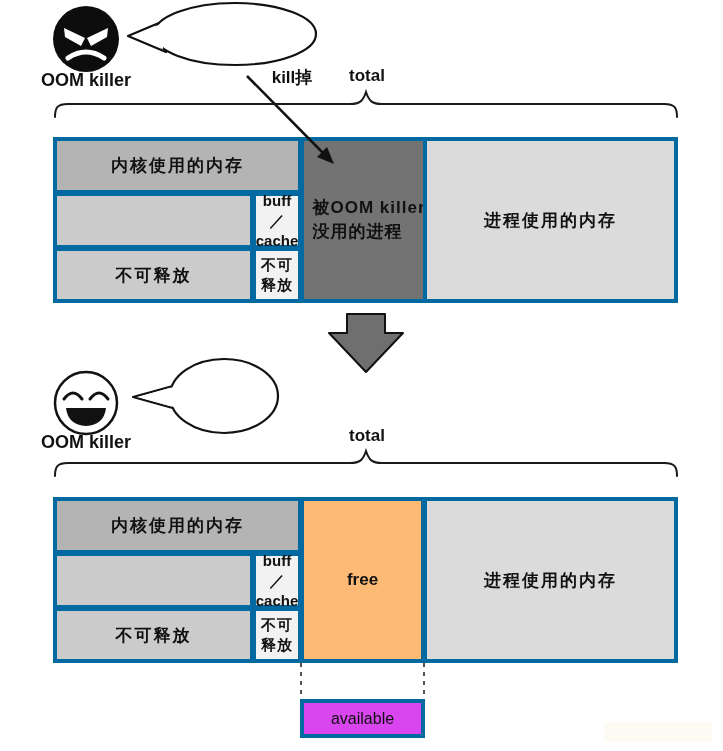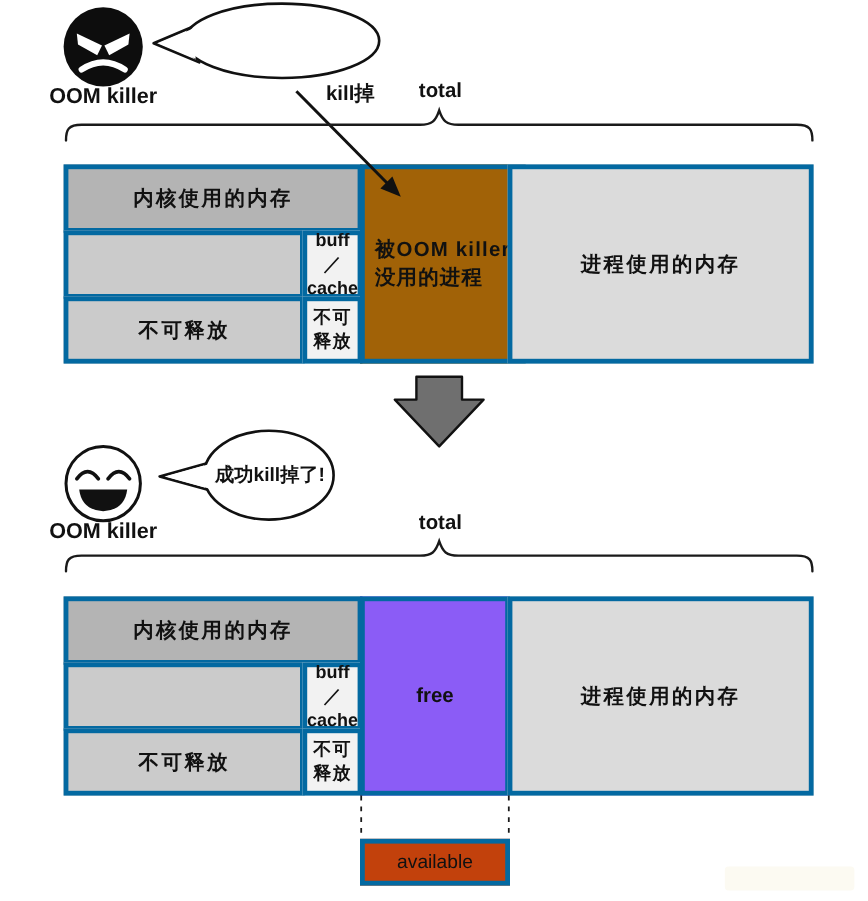--- a/index.html
+++ b/index.html
@@ -92,33 +92,32 @@
 
     <div class="cell cjk cellz" style="left: 53px; top: 247px; width: 201px; height: 56px; background-color: rgb(203, 203, 203);">不可释放</div>
 
     <div class="cell small-cjk cellz" style="left: 252px; top: 247px; width: 50px; height: 56px; background-color: rgb(242, 242, 242);">
       <div>
         <span>不可</span><br>
         <span>释放</span>
       </div>
     </div>
 
-    <div class="cell cellz" style="left: 300px; top: 137px; width: 138px; height: 166px; background-color: #a16207;">
+    <div class="cell cellz" style="left: 300px; top: 137px; width: 138px; height: 166px; background-color: #737373;">
       <div class="cjk left-align" style="letter-spacing:1px;font-size:17px;">
         <span>被OOM killer</span><br>
         <span>没用的进程</span>
       </div>
     </div>
 
     <div class="cell cjk cellz" style="left: 423px; top: 137px; width: 255px; height: 166px; background-color: rgb(219, 219, 219);">进程使用的内存</div>
   </div>
 
   <div class="label latin overlay" style="left:38px;top:432px;width:96px;font-size:18px;font-weight:700;">OOM killer</div>
 
-  <div class="label cjk overlay" style="left:172px;top:386px;width:106px;font-size:16px;letter-spacing:0;">成功kill掉了!</div>
 
   <div class="label latin overlay" style="left:338px;top:426px;width:58px;">total</div>
 
   <div>
     <div class="cell cjk cellz" style="left: 53px; top: 497px; width: 249px; height: 57px; background-color: rgb(180, 180, 180);">内核使用的内存</div>
 
     <div class="cell cellz" style="left: 53px; top: 552px; width: 201px; height: 57px; background-color: rgb(203, 203, 203);"></div>
 
     <div class="cell small-cjk cellz" style="left: 252px; top: 552px; width: 50px; height: 57px; letter-spacing: 0px; background-color: rgb(242, 242, 242);">
       <div>
@@ -129,22 +128,22 @@
 
     <div class="cell cjk cellz" style="left: 53px; top: 607px; width: 201px; height: 56px; background-color: rgb(203, 203, 203);">不可释放</div>
 
     <div class="cell small-cjk cellz" style="left: 252px; top: 607px; width: 50px; height: 56px; background-color: rgb(242, 242, 242);">
       <div>
         <span>不可</span><br>
         <span>释放</span>
       </div>
     </div>
 
-    <div class="cell latin cellz" style="left: 300px; top: 497px; width: 125px; height: 166px; background-color: #8b5cf6;">free</div>
+    <div class="cell latin cellz" style="left: 300px; top: 497px; width: 125px; height: 166px; background-color: #fdba74;">free</div>
 
     <div class="cell cjk cellz" style="left: 423px; top: 497px; width: 255px; height: 166px; background-color: rgb(219, 219, 219);">进程使用的内存</div>
 
-    <div class="cell cellz" style="left: 300px; top: 699px; width: 125px; height: 39px; font-size: 16px; background-color: #c2410c;">available</div>
+    <div class="cell cellz" style="left: 300px; top: 699px; width: 125px; height: 39px; font-size: 16px; background-color: #d946ef;">available</div>
   </div>
 
   <div id="watermark"></div>
 
 </div>
 
 </body></html>

